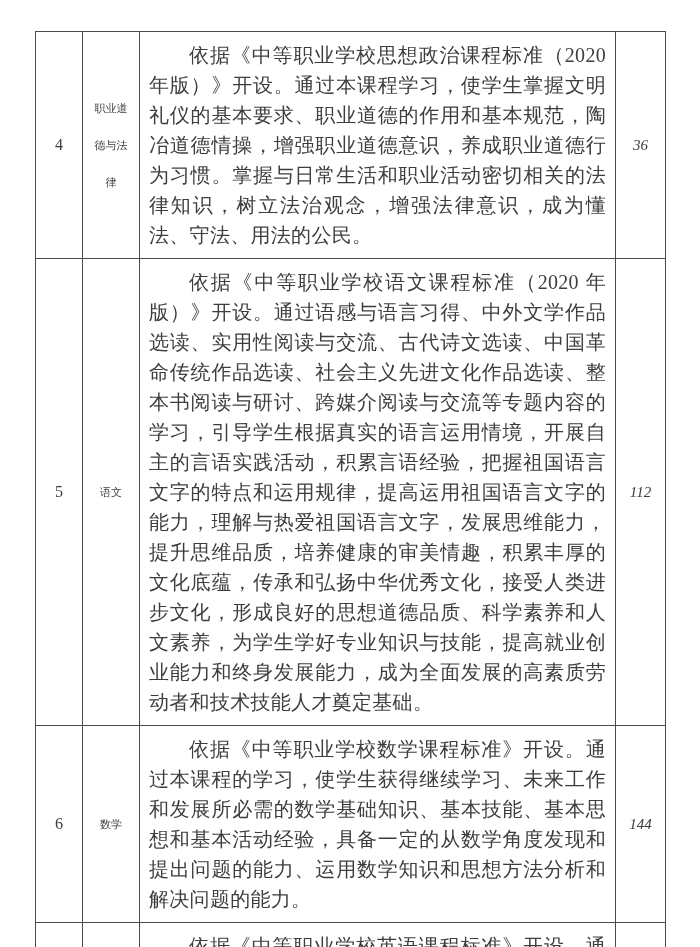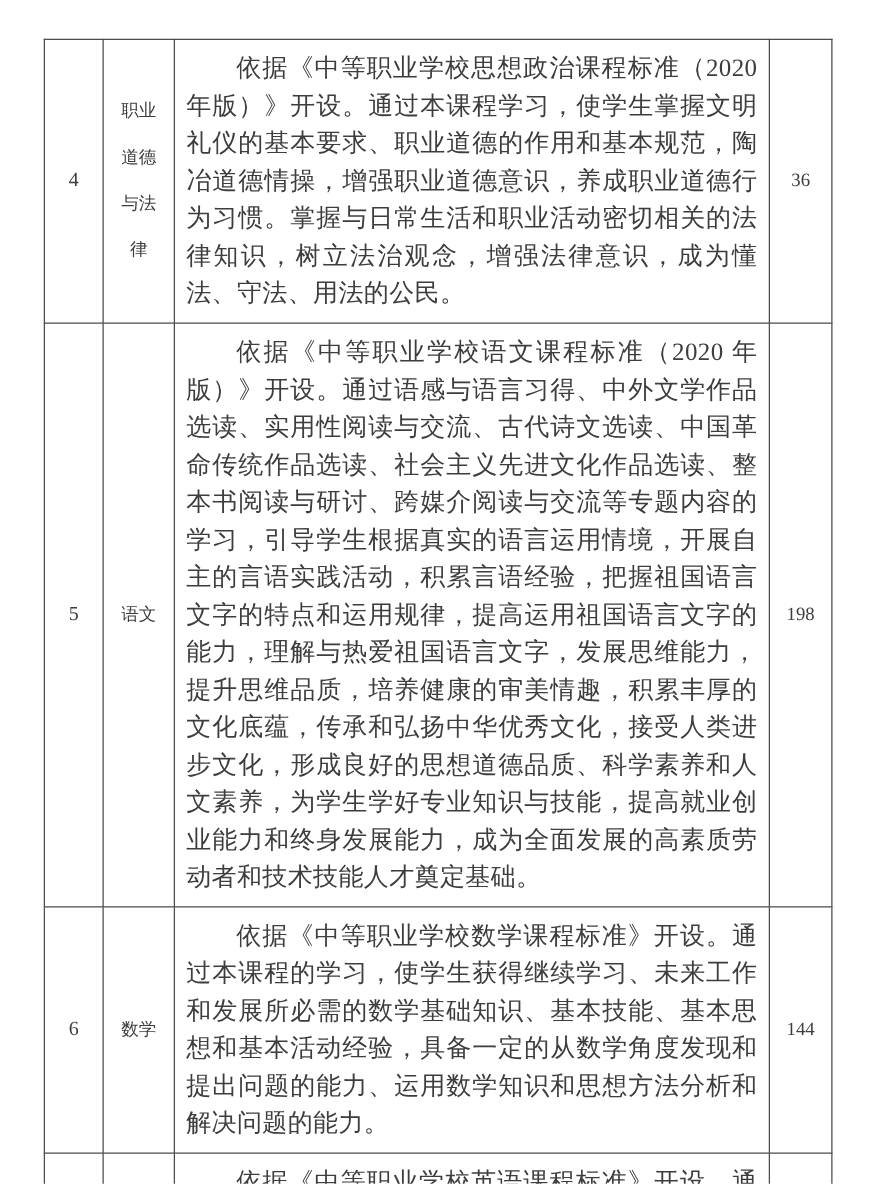--- a/index.html
+++ b/index.html
@@ -39,41 +39,42 @@
   tr.row-7 { height: 185px; }
 
   td.num-cell {
     text-align: center;
     vertical-align: middle;
     font-size: 16px;
   }
   td.course-cell {
     text-align: center;
     vertical-align: middle;
-    font-size: 14px;
+    font-size: 11px;
     line-height: 37px;
     padding: 0 11px;
     word-break: break-all;
   }
   td.desc-cell {
     text-align: justify;
     vertical-align: middle;
     font-size: 20px;
     line-height: 30px;
     padding: 8px 9px;
     letter-spacing: 0.3px;
   }
   td.desc-cell .para {
     text-indent: 2em;
     word-break: break-all;
   }
   td.hours-cell {
     text-align: center;
     vertical-align: middle;
     font-size: 15px;
+    font-style: italic;
   }
 </style>
 </head>
 <body>
 
 <div class="page">
   <table class="curriculum">
     <colgroup>
       <col style="width:47px">
       <col style="width:57px">
@@ -88,21 +89,21 @@
           <div class="para">依据《中等职业学校思想政治课程标准（2020 年版）》开设。通过本课程学习，使学生掌握文明礼仪的基本要求、职业道德的作用和基本规范，陶冶道德情操，增强职业道德意识，养成职业道德行为习惯。掌握与日常生活和职业活动密切相关的法律知识，树立法治观念，增强法律意识，成为懂法、守法、用法的公民。</div>
         </td>
         <td class="hours-cell">36</td>
       </tr>
       <tr class="row-5">
         <td class="num-cell">5</td>
         <td class="course-cell">语文</td>
         <td class="desc-cell">
           <div class="para">依据《中等职业学校语文课程标准（2020 年版）》开设。通过语感与语言习得、中外文学作品选读、实用性阅读与交流、古代诗文选读、中国革命传统作品选读、社会主义先进文化作品选读、整本书阅读与研讨、跨媒介阅读与交流等专题内容的学习，引导学生根据真实的语言运用情境，开展自主的言语实践活动，积累言语经验，把握祖国语言文字的特点和运用规律，提高运用祖国语言文字的能力，理解与热爱祖国语言文字，发展思维能力，提升思维品质，培养健康的审美情趣，积累丰厚的文化底蕴，传承和弘扬中华优秀文化，接受人类进步文化，形成良好的思想道德品质、科学素养和人文素养，为学生学好专业知识与技能，提高就业创业能力和终身发展能力，成为全面发展的高素质劳动者和技术技能人才奠定基础。</div>
         </td>
-        <td class="hours-cell">198</td>
+        <td class="hours-cell">112</td>
       </tr>
       <tr class="row-6">
         <td class="num-cell">6</td>
         <td class="course-cell">数学</td>
         <td class="desc-cell">
           <div class="para">依据《中等职业学校数学课程标准》开设。通过本课程的学习，使学生获得继续学习、未来工作和发展所必需的数学基础知识、基本技能、基本思想和基本活动经验，具备一定的从数学角度发现和提出问题的能力、运用数学知识和思想方法分析和解决问题的能力。</div>
         </td>
         <td class="hours-cell">144</td>
       </tr>
       <tr class="row-7">

